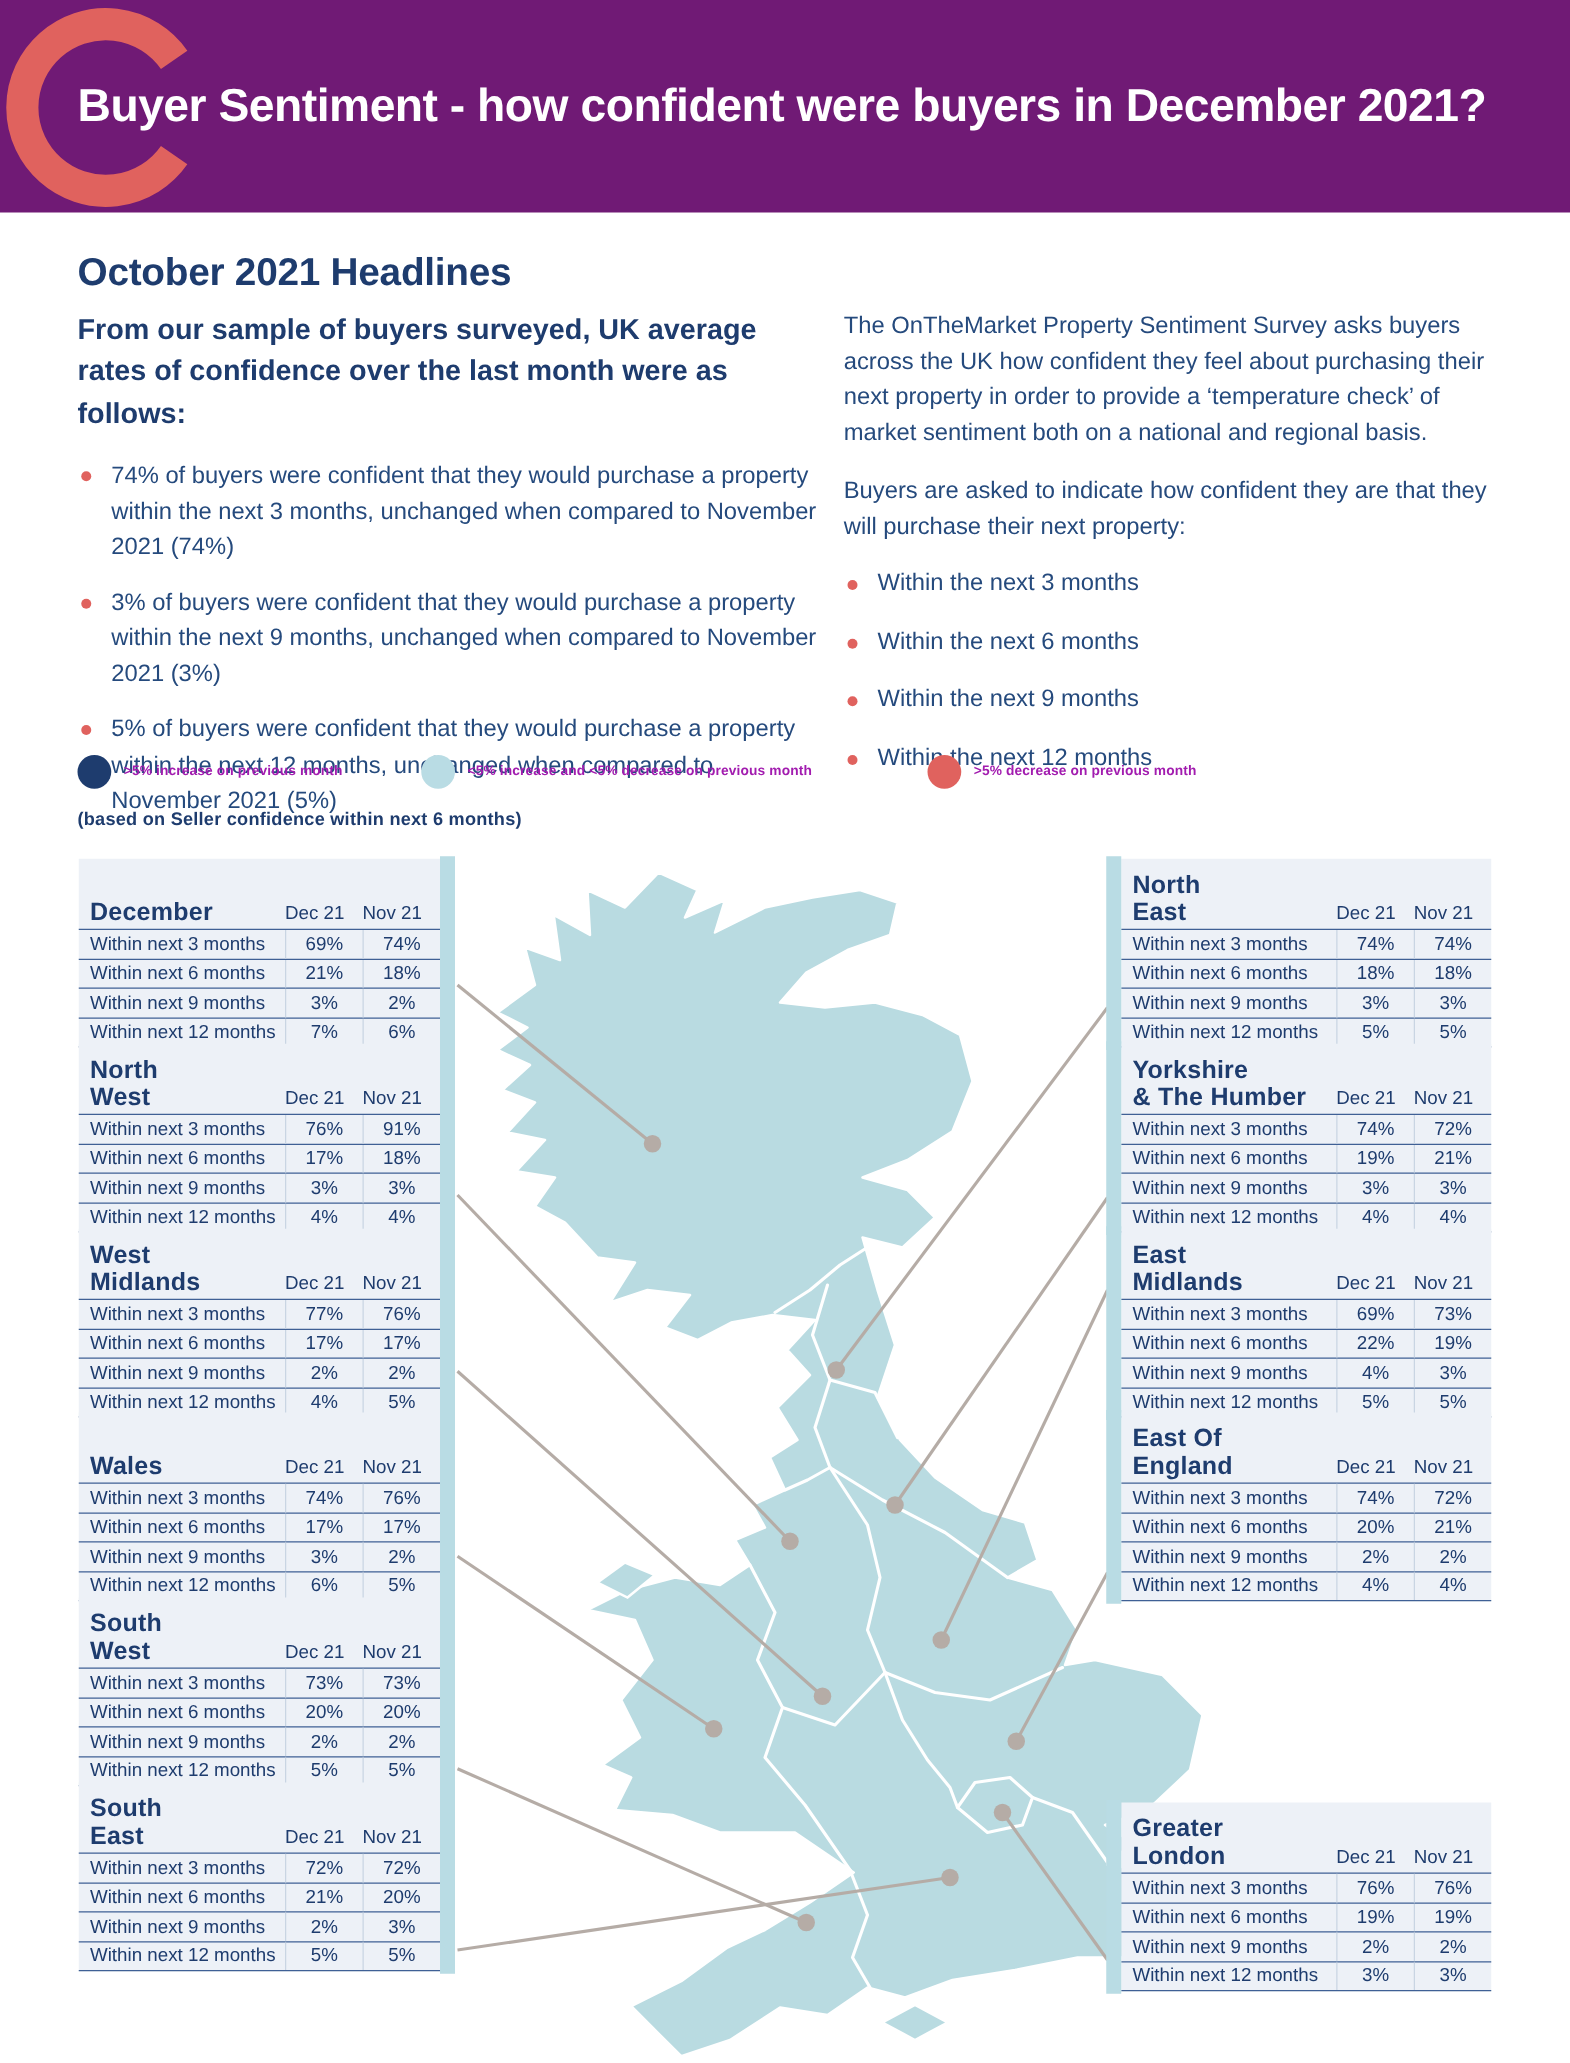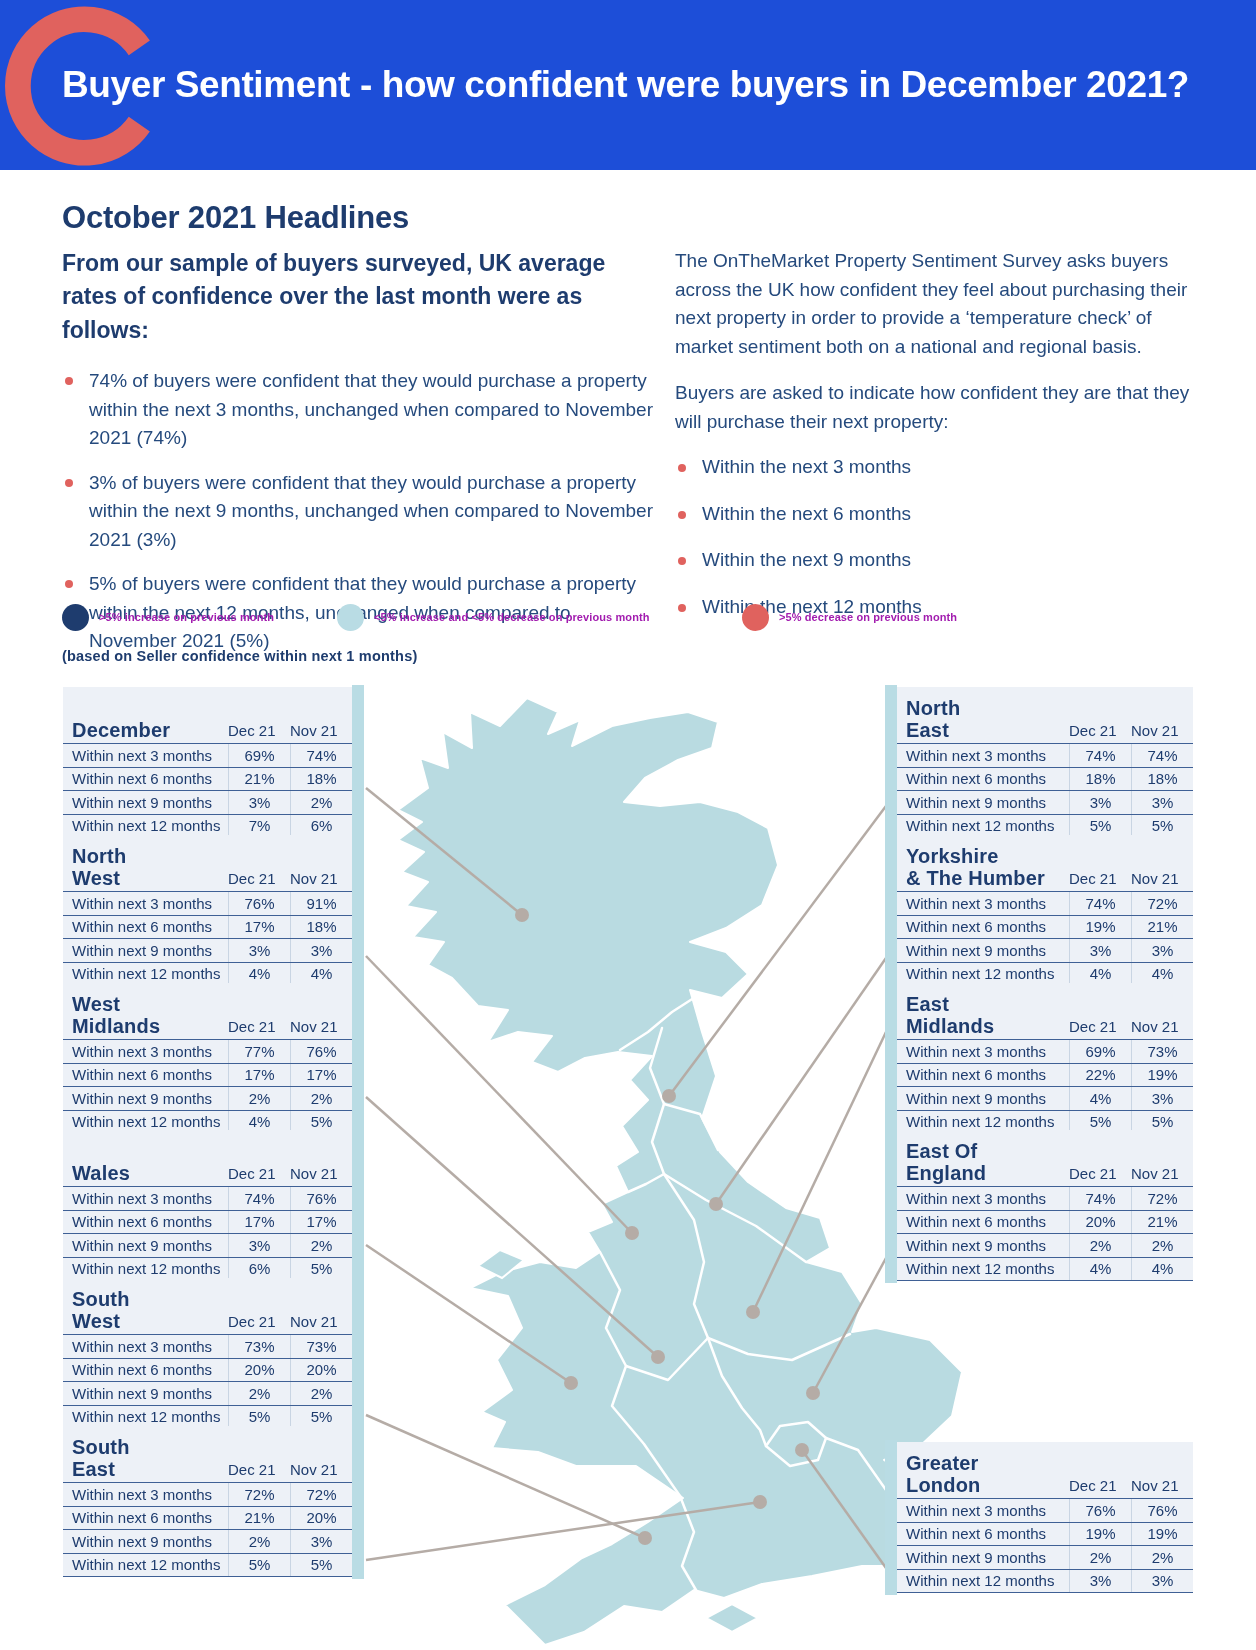--- a/index.html
+++ b/index.html
@@ -1,20 +1,20 @@
 <!DOCTYPE html>
 <html><head>
 <meta charset="utf-8">
 <style>
   html,body{margin:0;padding:0;background:#ffffff;}
   .page{position:relative;width:1256px;height:1650px;background:#ffffff;overflow:hidden;
         font-family:"Liberation Sans", sans-serif;color:#254a7d;}
 
   
-  .hdr{position:absolute;left:0;top:0;width:1256px;height:170px;background:#1d4ed8;overflow:hidden;}
+  .hdr{position:absolute;left:0;top:0;width:1256px;height:170px;background:#701a75;overflow:hidden;}
   .hdr .logo{position:absolute;left:4px;top:5px;width:162px;height:162px;}
   .hdr h1{position:absolute;left:62px;top:0;width:1140px;height:170px;display:flex;align-items:center;
           margin:0;color:#ffffff;font-size:37px;font-weight:800;letter-spacing:-0.4px;line-height:1.1;}
 
   
   .h2{position:absolute;left:62px;top:200px;margin:0;color:#1e3c6e;font-size:31px;font-weight:800;letter-spacing:-0.2px;}
   .col-left{position:absolute;left:62px;top:247px;width:592px;}
   .col-right{position:absolute;left:675px;top:247px;width:522px;}
   .intro{font-size:23px;font-weight:700;color:#1e3c6e;line-height:1.45;margin:0 0 20px 0;}
   .bullets{margin:0;padding:0;list-style:none;}
@@ -94,21 +94,21 @@
     </div>
     <div class="lg-item i1">
       <span class="lg-swatch" style="background-color: rgb(185, 220, 228);"></span>
       <span class="lg-label">&lt;5% increase and &lt;5% decrease on previous month</span>
     </div>
     <div class="lg-item i2">
       <span class="lg-swatch" style="background-color: rgb(224, 98, 94);"></span>
       <span class="lg-label">&gt;5% decrease on previous month</span>
     </div>
   </div>
-  <div class="legend-note">(based on Seller confidence within next 1 months)</div>
+  <div class="legend-note">(based on Seller confidence within next 6 months)</div>
 
   <div class="mapsec" id="mapsec">
     <svg class="mapsvg" viewBox="0 0 1256 990">
 
       <path fill="#b9dbe1" stroke="#ffffff" stroke-width="2" stroke-linejoin="round" d="
         M 452,318 L 428,305 L 444,282 L 413,277 L 436,252 L 406,246 L 428,222 L 402,212 L 424,192 L 398,180
         L 422,162 L 398,150 L 428,128 L 420,98 L 448,108 L 443,72 L 472,88 L 470,52 L 500,66
         L 527,38 L 558,52 L 548,74 L 580,60 L 572,86 L 612,66 L 650,58 L 688,52 L 718,62
         L 712,88 L 678,100 L 645,118 L 624,142 L 660,146 L 700,142 L 738,152 L 768,168 L 778,205 L 762,245 L 726,268
         L 690,282 L 726,292 L 748,314 L 722,338 L 690,330

